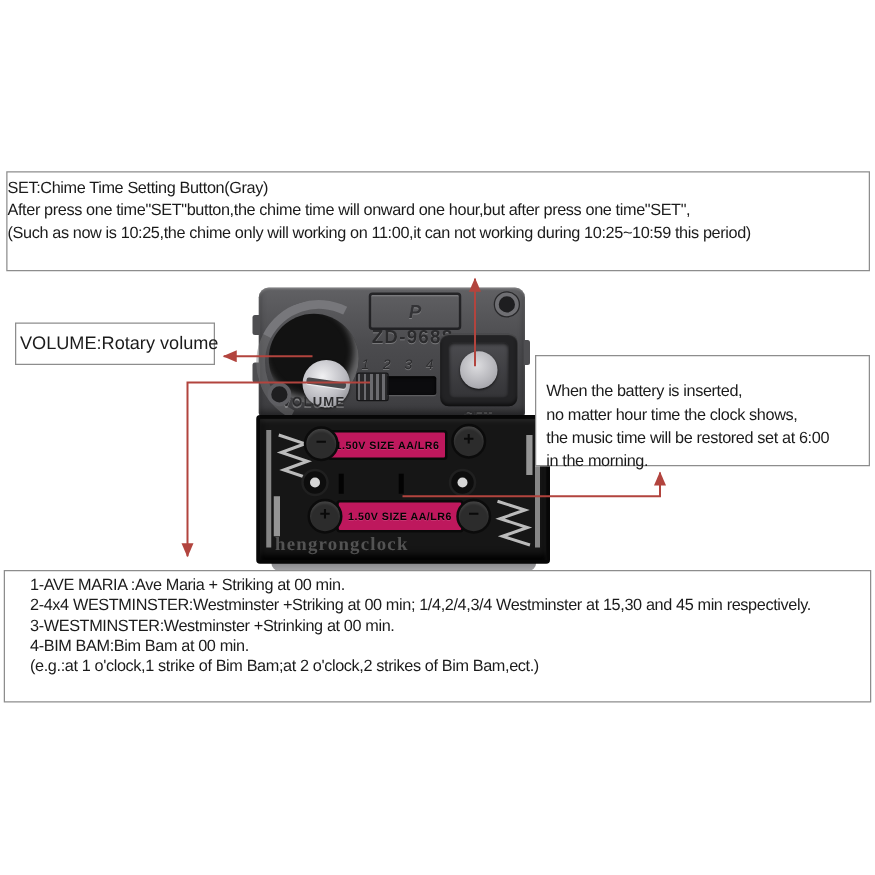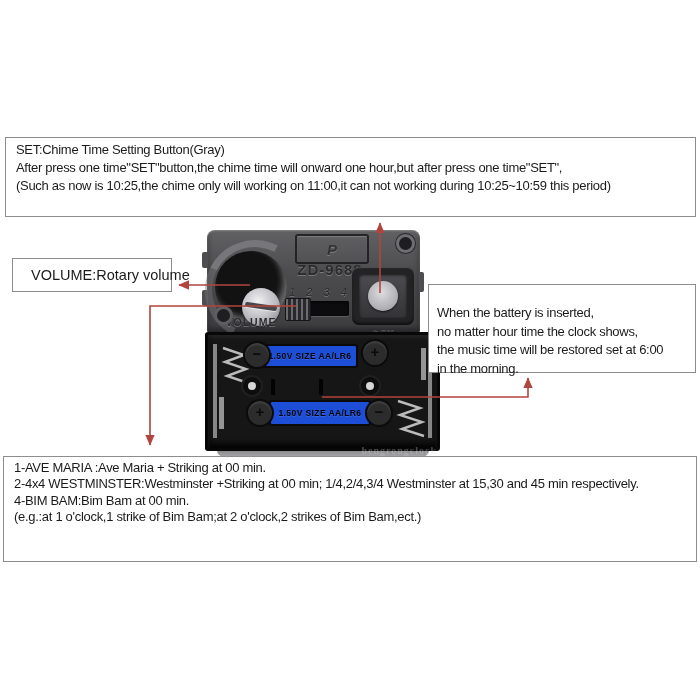--- a/index.html
+++ b/index.html
@@ -2,24 +2,24 @@
 <html><head>
 <meta charset="utf-8">
 <style>
   html,body{margin:0;padding:0;background:#fff;}
   #canvas{position:relative;width:700px;height:700px;background:#ffffff;overflow:hidden;
           font-family:"Liberation Sans",sans-serif;color:#1b1b1b;}
   .abs{position:absolute;}
   
   .note{position:absolute;background:#ffffff;border:1px solid #8d8d8d;box-sizing:border-box;color:#1b1b1b;}
   .note .ln{white-space:nowrap;}
-  #note-set{left:5px;top:137px;width:691px;height:80px;padding:3px 10px;font-size:13px;line-height:18px;letter-spacing:-0.3px;}
-  #note-volume{left:12px;top:258px;width:160px;height:34px;font-size:14.5px;line-height:32px;padding-left:18px;}
+  #note-set{left:5px;top:137px;width:691px;height:80px;padding:3px 0;font-size:13px;line-height:18px;letter-spacing:-0.3px;}
+  #note-volume{left:12px;top:258px;width:160px;height:34px;font-size:14.5px;line-height:32px;padding-left:3px;}
   #note-battery{left:428px;top:284px;width:268px;height:89px;padding:19px 8px;font-size:13px;line-height:18.5px;letter-spacing:-0.3px;}
-  #note-modes{left:3px;top:456px;width:694px;height:106px;padding:3px 10px;font-size:13px;line-height:16.3px;letter-spacing:-0.3px;}
+  #note-modes{left:3px;top:456px;width:694px;height:106px;padding:3px 20px;font-size:13px;line-height:16.3px;letter-spacing:-0.3px;}
   
   #base-strip{left:217px;top:448px;width:212px;height:9px;background:linear-gradient(180deg,#7c7c7f,#a9a9ac);border-radius:0 0 7px 7px;}
   #housing{left:207px;top:230px;width:213px;height:103px;
            background:linear-gradient(180deg,#616164,#4b4b4e 45%,#3d3d40);
            border-radius:8px 8px 3px 3px;
            box-shadow:inset 0 1px 2px rgba(255,255,255,.28), inset 0 -4px 6px rgba(0,0,0,.45);}
   #housing .emboss{color:#2b2b2d;text-shadow:0 1px 0 rgba(255,255,255,.25);}
   .tab{background:#4e4e51;border-radius:2px 0 0 2px;}
   #logo-plate{left:88px;top:4px;width:70px;height:26px;border:2px solid rgba(18,18,20,.75);border-radius:3px;
               box-shadow:inset 0 1px 1px rgba(255,255,255,.2);display:flex;align-items:center;justify-content:center;}
@@ -48,33 +48,33 @@
   #set-btn{position:absolute;left:50%;top:50%;width:30px;height:30px;margin:-15px 0 0 -15px;border-radius:50%;
            background:radial-gradient(circle at 45% 38%, #dddde0, #b3b3b8 60%, #94949a);
            box-shadow:0 1px 2px rgba(0,0,0,.65);}
   #set-label{left:145px;top:97px;width:62px;text-align:center;font-size:10.5px;font-weight:bold;letter-spacing:1px;}
   .screw{border-radius:50%;background:#1e1e20;}
   #screw-tr{right:5px;top:4px;width:13px;height:13px;border:3px solid #6f6f73;box-shadow:0 0 0 1px #28282a;}
   #screw-bl{left:7px;top:76px;width:13px;height:13px;border:3px solid #5e5e62;}
   
   #batt{left:205px;top:332px;width:235px;height:119px;background:#161616;border:3px solid #070707;border-radius:3px;
         box-sizing:border-box;box-shadow:inset 0 2px 4px rgba(255,255,255,.08), inset 0 -4px 6px #000;}
-  .plate{position:absolute;background:#1d4ed8;border:2px solid #0a0a0a;border-radius:3px;color:#040404;
+  .plate{position:absolute;background:#be185d;border:2px solid #0a0a0a;border-radius:3px;color:#040404;
          font-size:8.5px;font-weight:bold;text-align:center;letter-spacing:.4px;
          text-shadow:0 1px 0 rgba(255,255,255,.12);}
   #plate-top{left:54px;top:9px;width:92px;height:20px;line-height:20px;}
   #plate-bot{left:61px;top:65px;width:98px;height:22px;line-height:22px;}
   .pol{position:absolute;width:24px;height:24px;border-radius:50%;background:#2c2c2c;border:2px solid #0b0b0b;
        color:#0a0a0a;font-size:15px;font-weight:bold;text-align:center;line-height:22px;
        box-shadow:inset 0 2px 2px rgba(255,255,255,.1);}
   .hole{position:absolute;width:18px;height:18px;border-radius:50%;background:#0d0d0d;border:2px solid #202020;}
   .hole::after{content:"";position:absolute;left:5px;top:5px;width:8px;height:8px;border-radius:50%;background:#d6d6d6;}
   .bslot{position:absolute;width:4px;height:16px;background:#030303;}
-  #watermark{position:absolute;left:12px;right:0;top:110px;text-align:right;
-             font-family:"Liberation Serif",serif;font-size:10px;font-weight:bold;letter-spacing:1px;
+  #watermark{position:absolute;left:12px;right:0;top:93px;text-align:left;
+             font-family:"Liberation Serif",serif;font-size:15px;font-weight:bold;letter-spacing:1px;
              color:rgba(215,215,215,.32);}
   
   #connectors{position:absolute;left:0;top:0;pointer-events:none;}
 </style>
 </head>
 <body>
 
 <div id="canvas">
 
   <div class="abs" id="base-strip"></div>
@@ -160,17 +160,18 @@
   <div class="note" id="note-battery">
     <div class="ln">When the battery is inserted,</div>
     <div class="ln">no matter hour time the clock shows,</div>
     <div class="ln">the music time will be restored set at 6:00</div>
     <div class="ln">in the morning.</div>
   </div>
 
   <div class="note" id="note-modes">
     <div class="ln">1-AVE MARIA :Ave Maria + Striking at 00 min.</div>
     <div class="ln">2-4x4 WESTMINSTER:Westminster +Striking at 00 min; 1/4,2/4,3/4 Westminster at 15,30 and 45 min respectively.</div>
+    <div class="ln">3-WESTMINSTER:Westminster +Strinking at 00 min.</div>
     <div class="ln">4-BIM BAM:Bim Bam at 00 min.</div>
     <div class="ln">(e.g.:at 1 o'clock,1 strike of Bim Bam;at 2 o'clock,2 strikes of Bim Bam,ect.)</div>
   </div>
 
 </div>
 
 </body></html>

